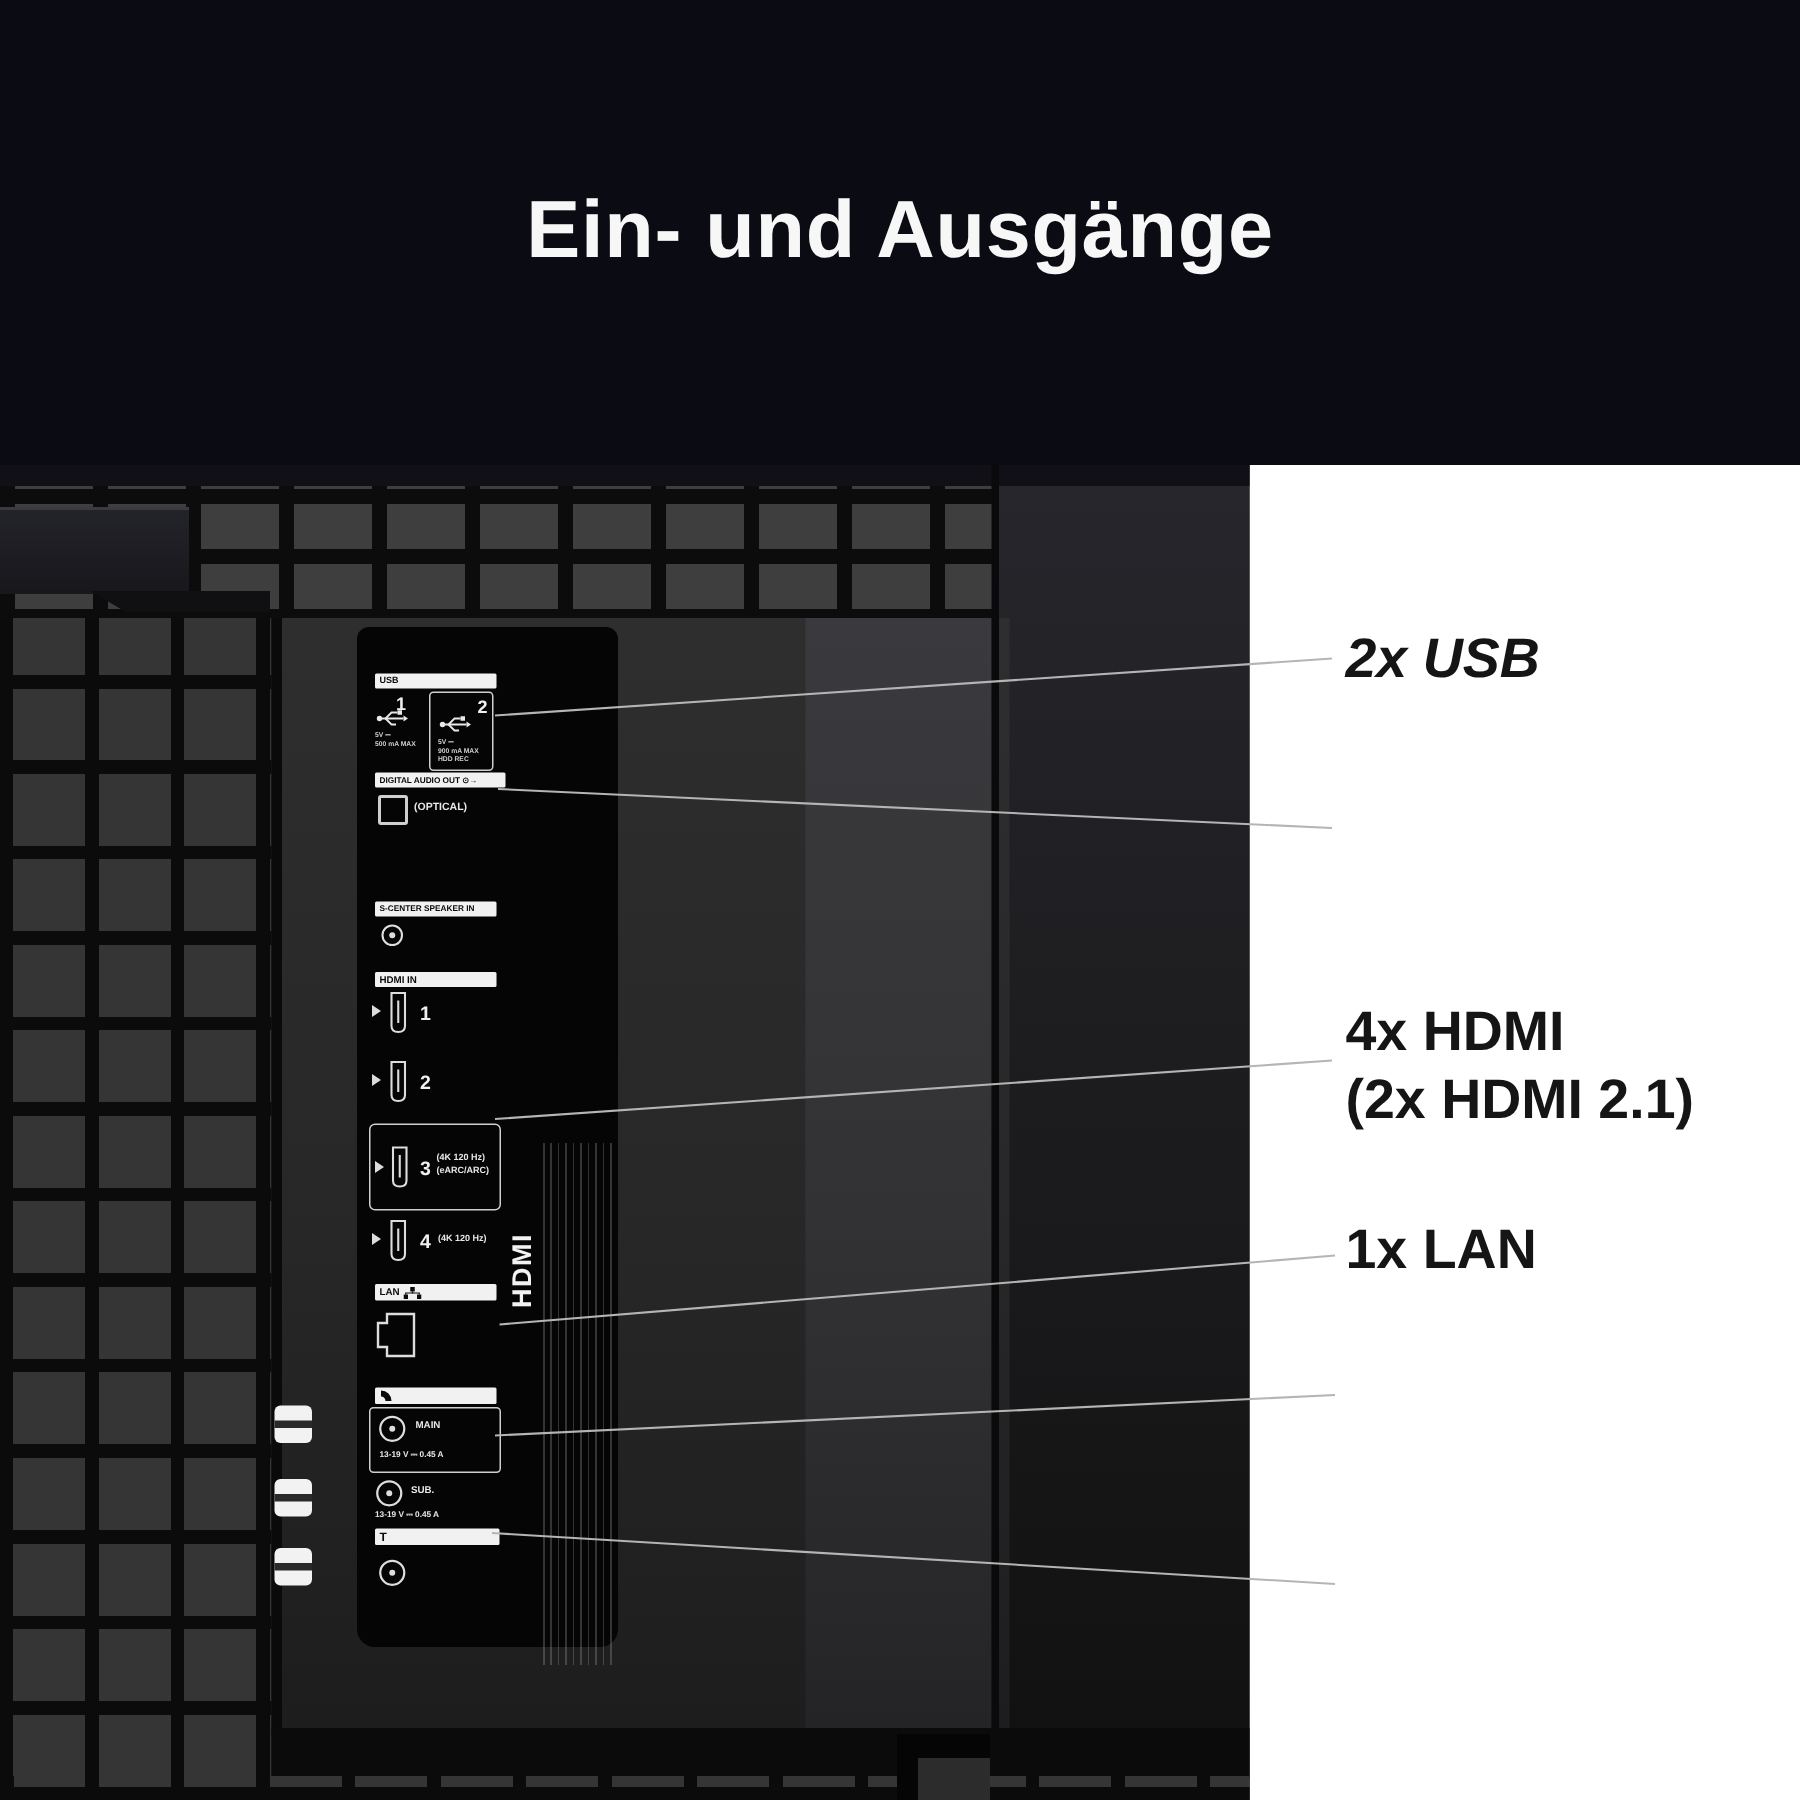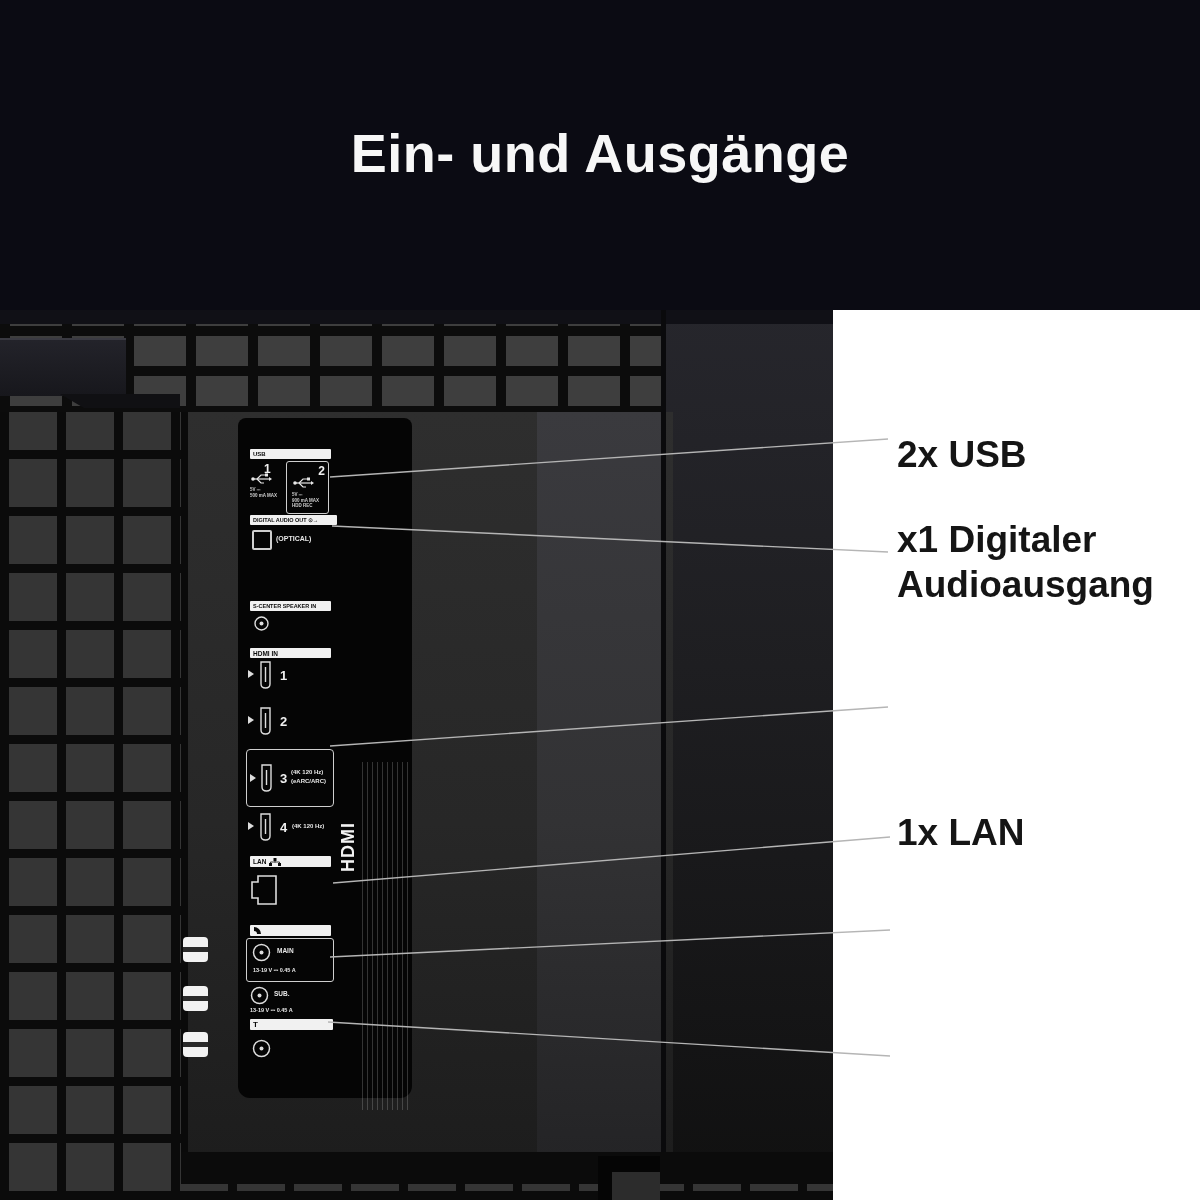--- a/index.html
+++ b/index.html
@@ -227,18 +227,18 @@
 
     <svg class="lines" width="1200" height="890" viewBox="0 0 1200 890">
       <line x1="330" y1="167" x2="888" y2="129" stroke="#b5b5b5" stroke-width="1.4"></line>
       <line x1="332" y1="216" x2="888" y2="242" stroke="#b5b5b5" stroke-width="1.4"></line>
       <line x1="330" y1="436" x2="888" y2="397" stroke="#b5b5b5" stroke-width="1.4"></line>
       <line x1="333" y1="573" x2="890" y2="527" stroke="#b5b5b5" stroke-width="1.4"></line>
       <line x1="330" y1="647" x2="890" y2="620" stroke="#b5b5b5" stroke-width="1.4"></line>
       <line x1="328" y1="712" x2="890" y2="746" stroke="#b5b5b5" stroke-width="1.4"></line>
     </svg>
 
-    <div class="callout" style="left:897px;top:122px;">2x USB</div>
-    <div class="callout" style="left:897px;top:207px;">x1 Digitaler
-Audioausgang</div>
+    <div class="callout" style="left:897px;top:106px;font-style:italic;">2x USB</div>
+    <div class="callout" style="left:897px;top:355px;">4x HDMI
+(2x HDMI 2.1)</div>
     <div class="callout" style="left:897px;top:500px;">1x LAN</div>
   </div>
 </div>
 
 </body></html>

